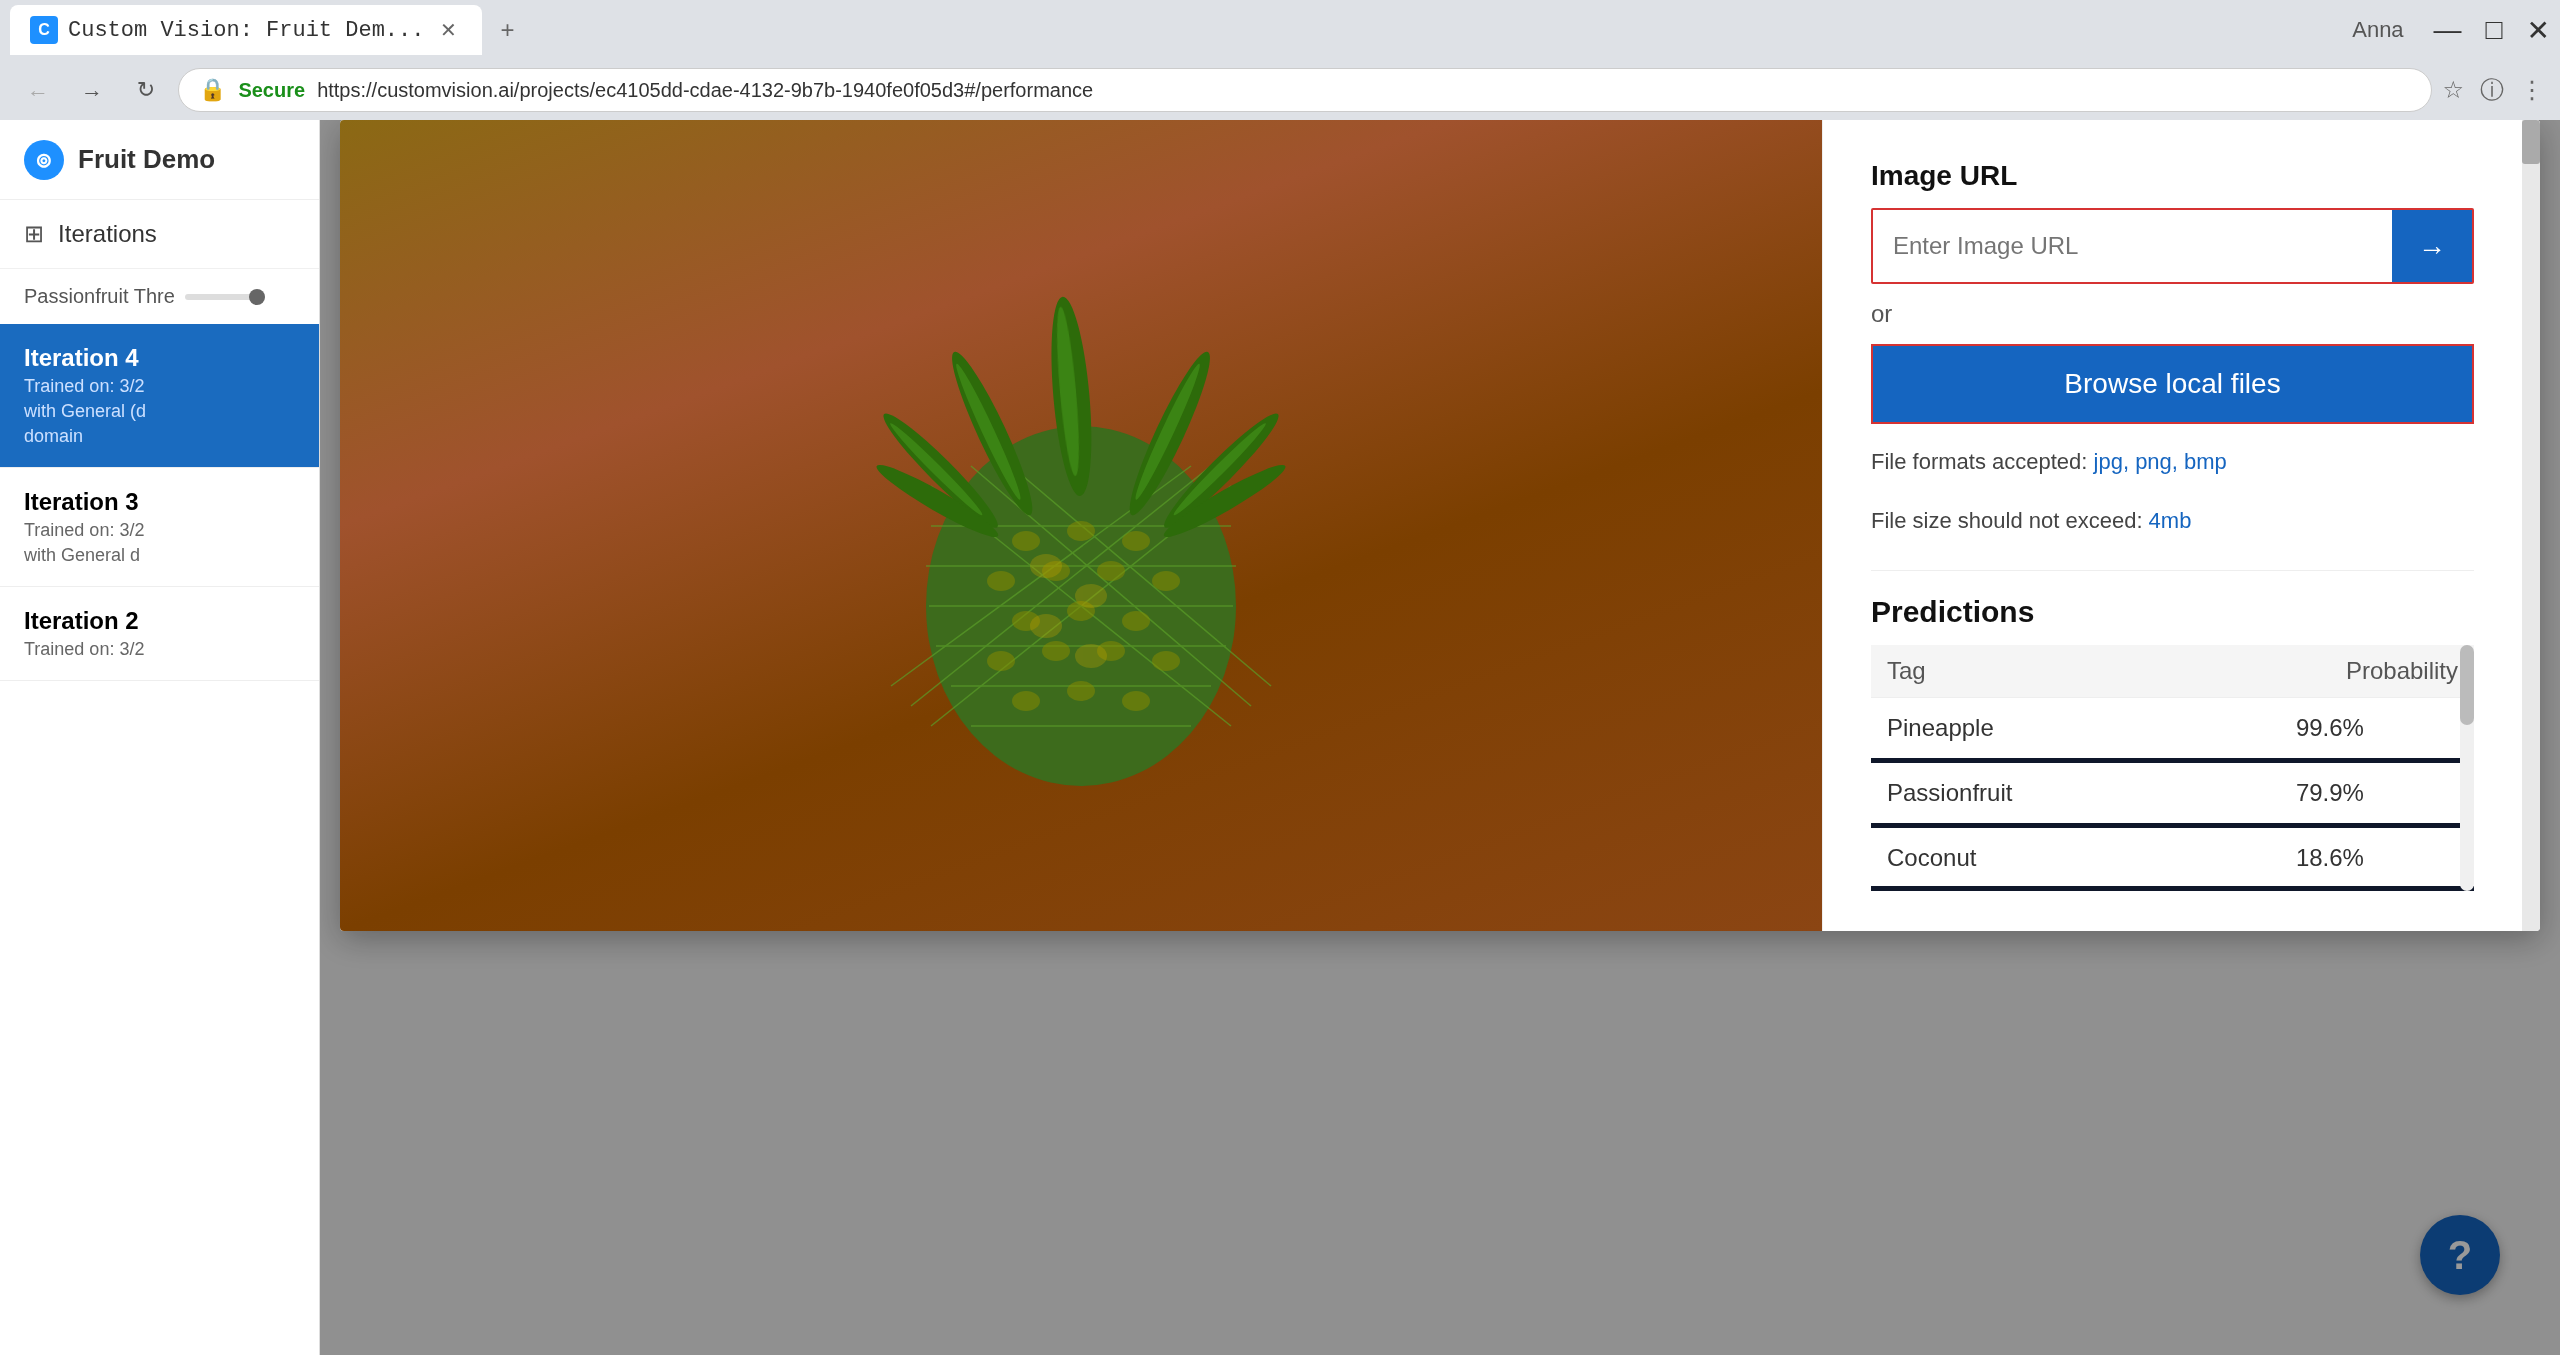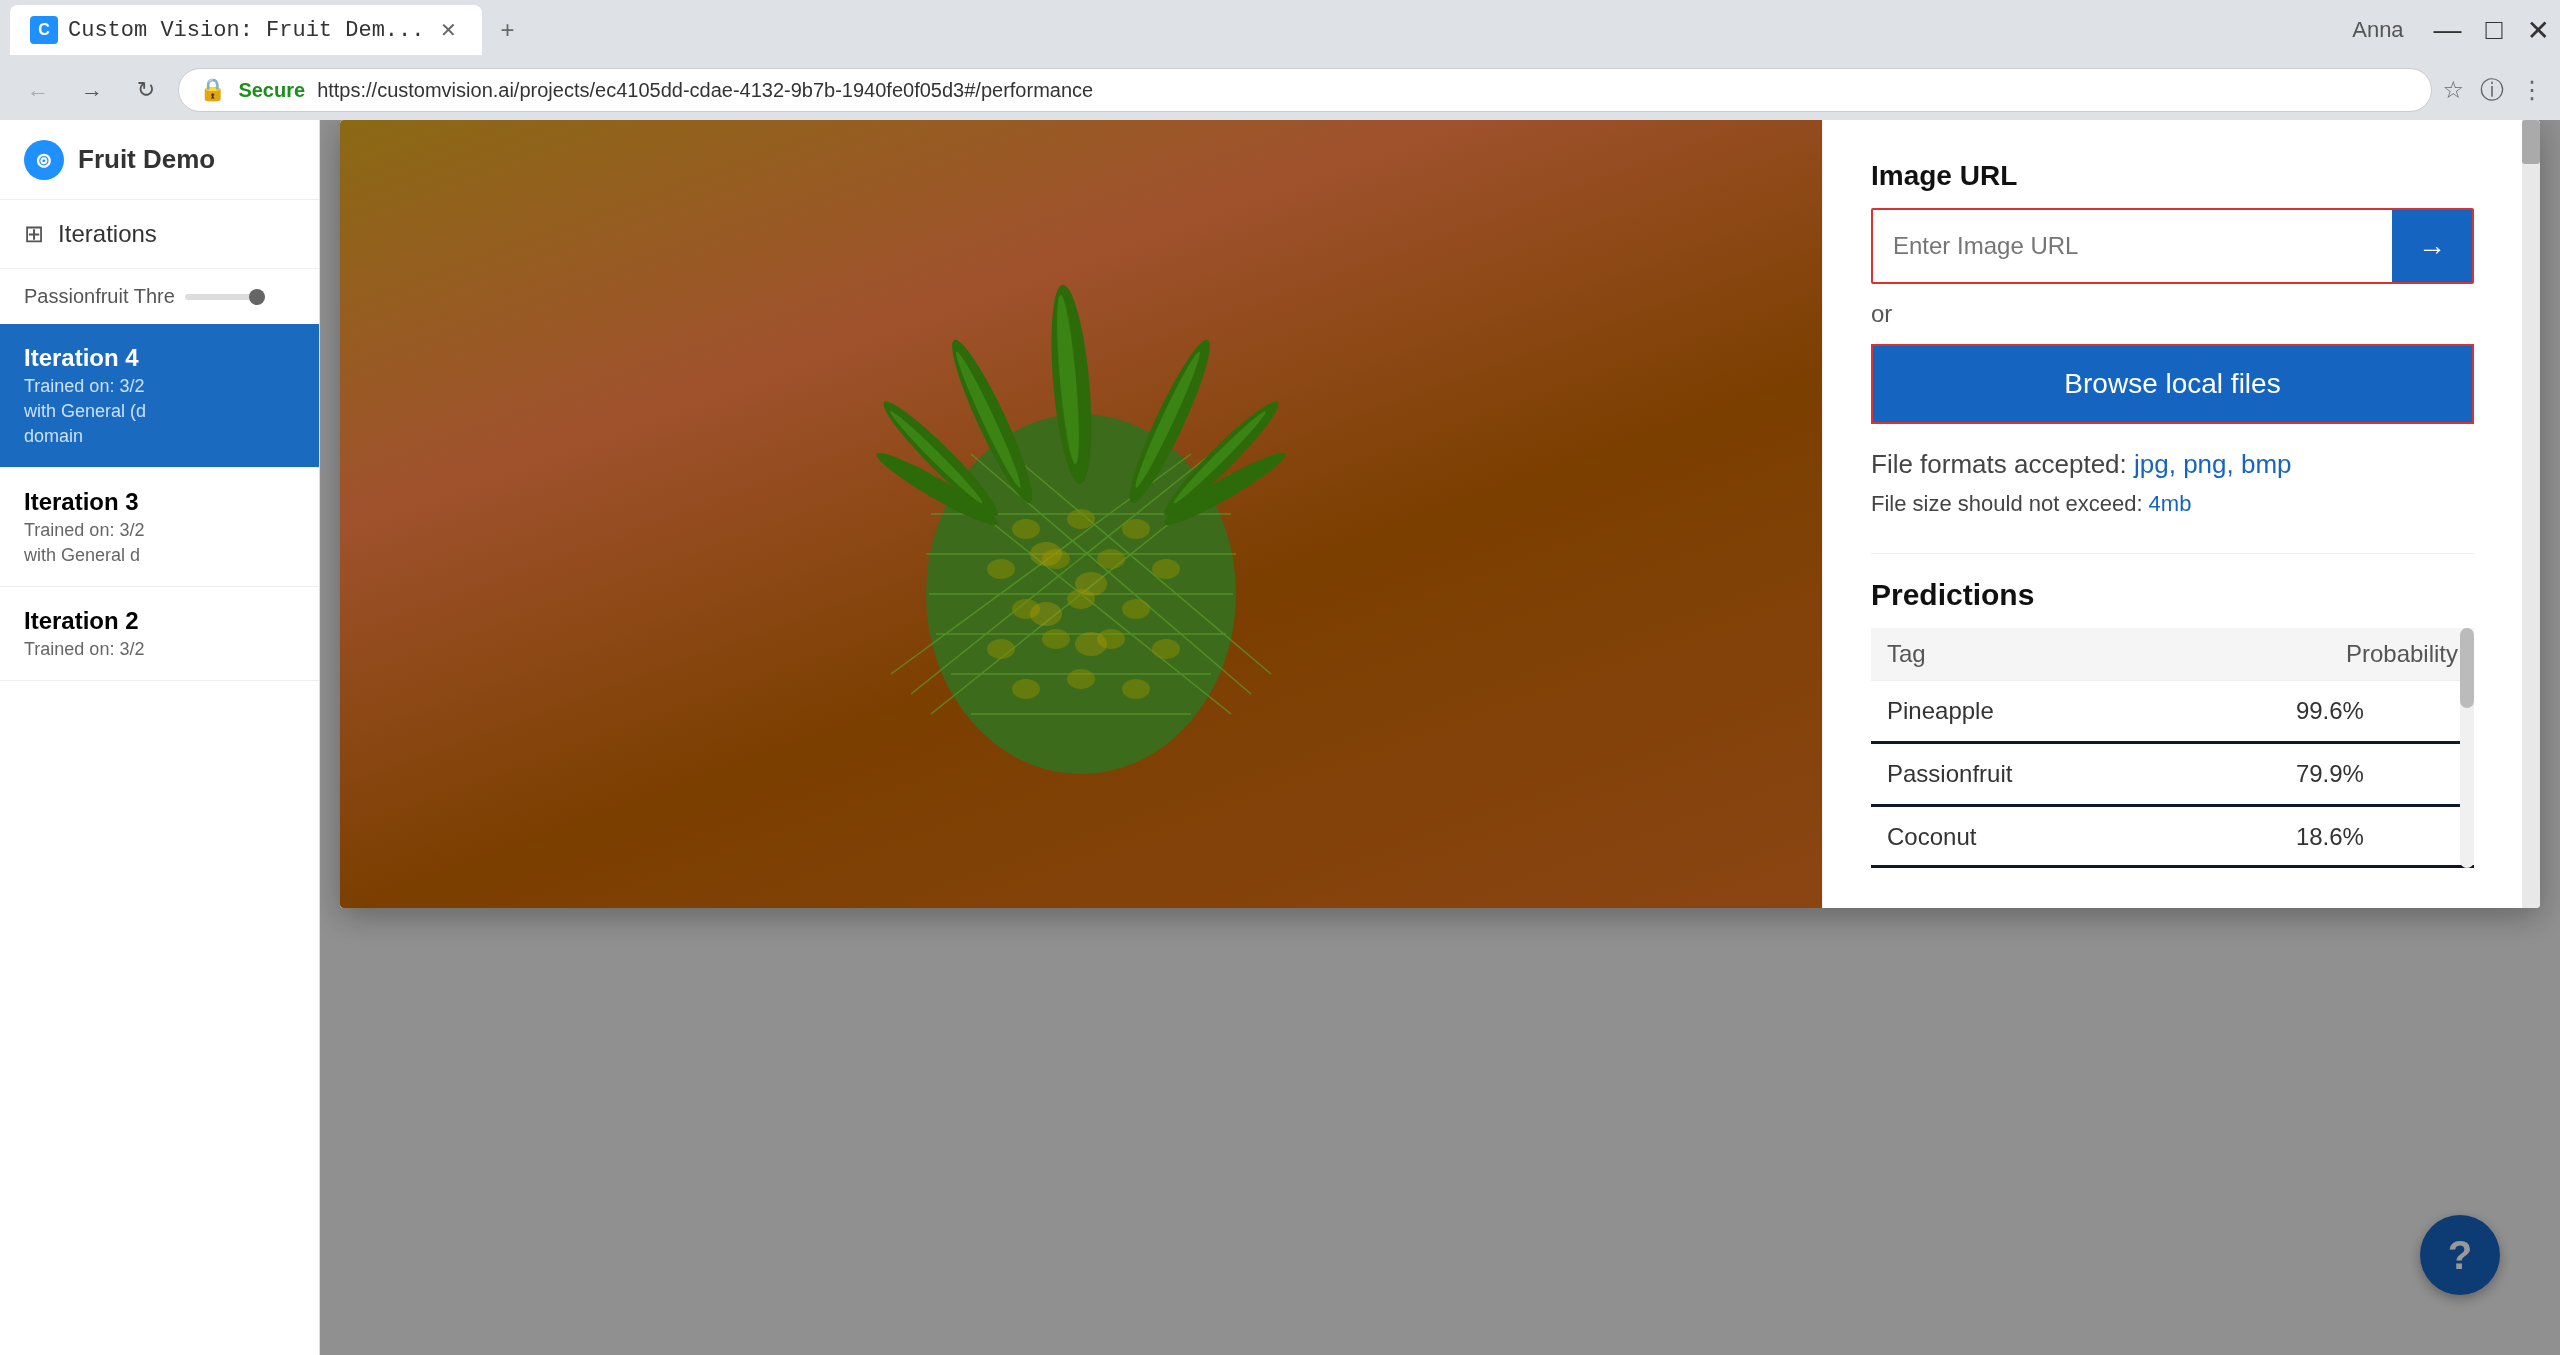--- a/index.html
+++ b/index.html
@@ -326,24 +326,24 @@
       font-size: 28px;
       font-weight: 400;
       border: 2px solid #d63333;
       cursor: pointer;
       display: flex;
       align-items: center;
       justify-content: center;
       margin-bottom: 20px;
     }
     .file-info {
-      font-size: 26px;
+      font-size: 22px;
       color: #444;
       line-height: 1.6;
-      margin-bottom: 0;
+      margin-bottom: 24px;
     }
     .file-info-link { color: #1565c0; }
     .file-size-info {
       font-size: 22px;
       color: #444;
       line-height: 1.6;
       margin-bottom: 32px;
     }
     .file-size-link { color: #1565c0; }
 
@@ -374,21 +374,21 @@
       color: #555;
       padding: 12px 16px;
       background: #f5f5f5;
       border-bottom: 1px solid #eee;
     }
     .predictions-table th:last-child { text-align: right; }
     .predictions-table td {
       padding: 16px 16px;
       font-size: 24px;
       color: #333;
-      border-bottom: 3px solid #0f172a;
+      border-bottom: 5px solid #0f172a;
     }
     .predictions-table td:last-child { text-align: center; }
     .prediction-row-partial {
       height: 40px;
       overflow: hidden;
       border-bottom: 1px solid #f0f0f0;
     }
     .prediction-row-partial td {
       padding-top: 16px;
       padding-bottom: 14px;

